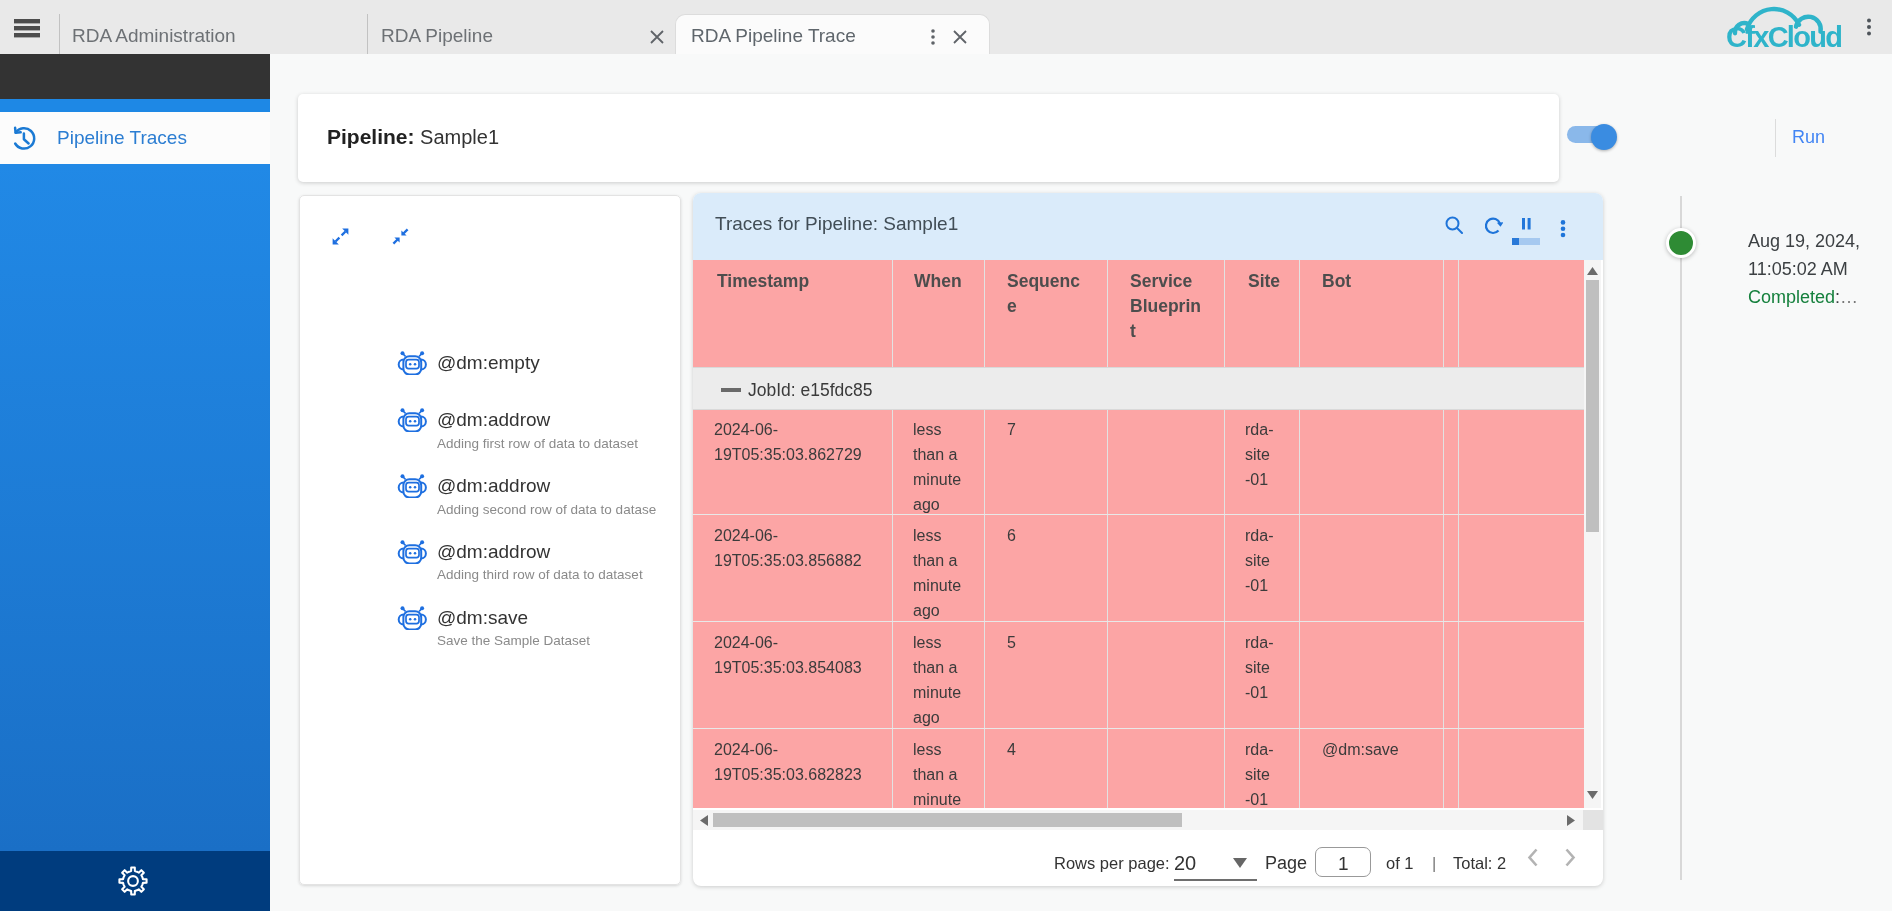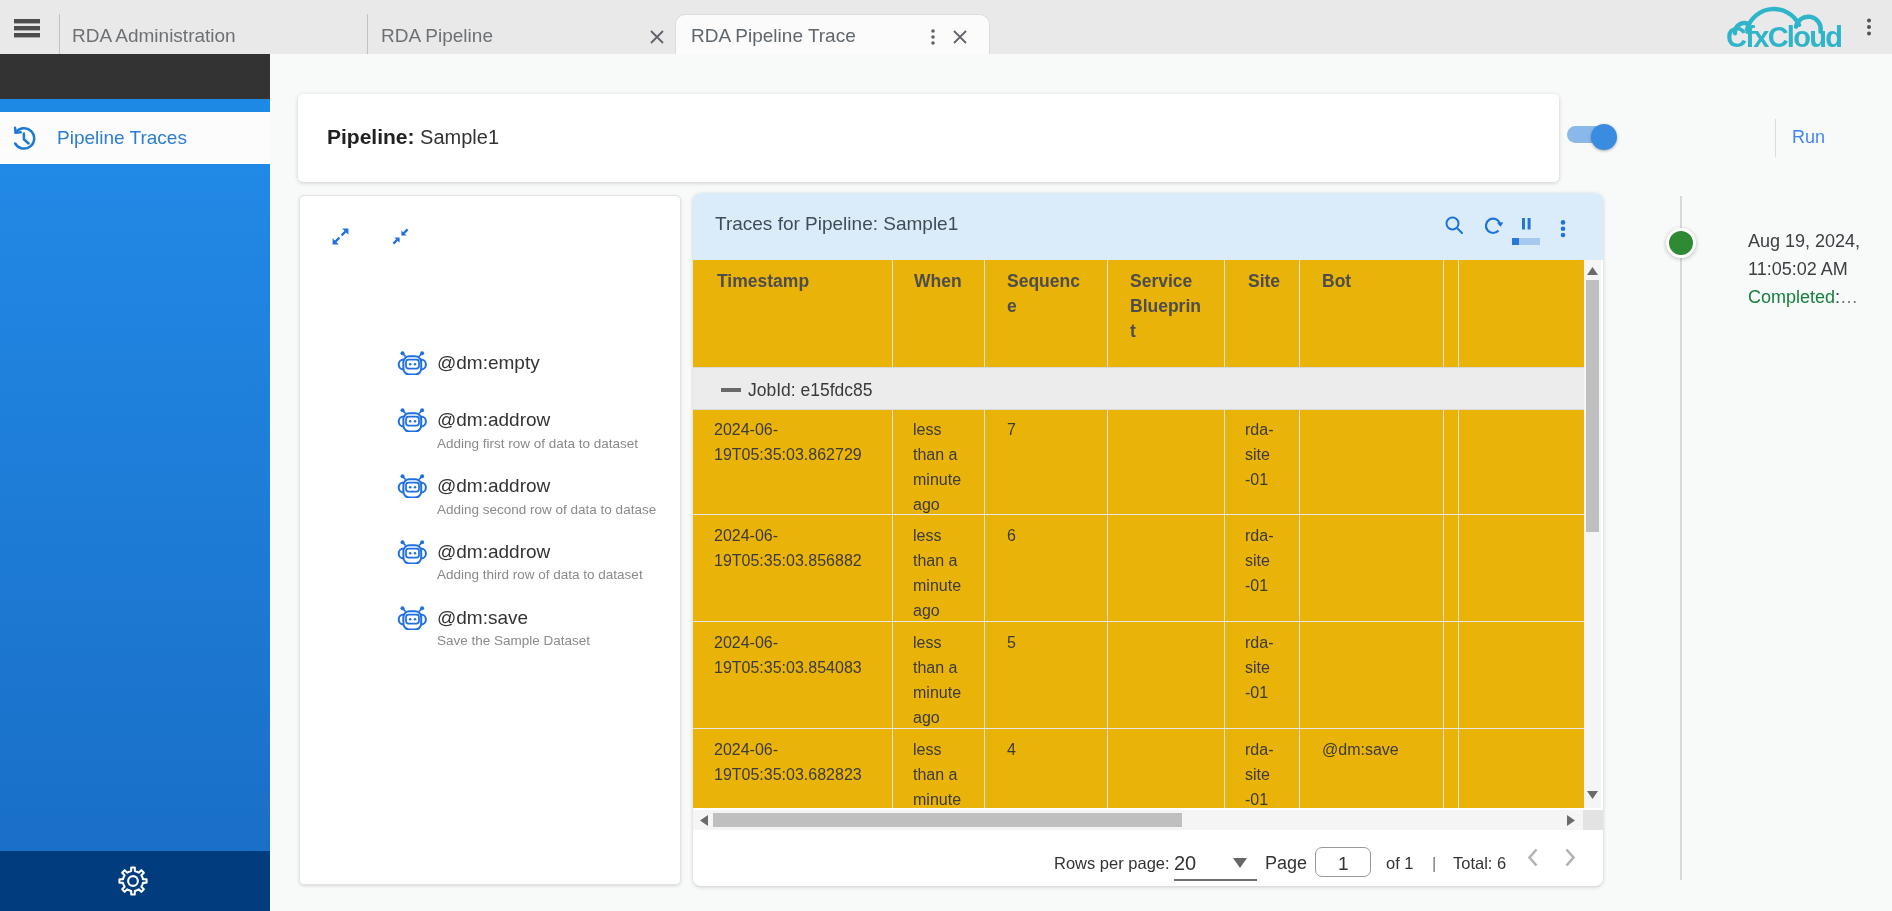--- a/index.html
+++ b/index.html
@@ -45,21 +45,21 @@
   #sel-row { position:absolute; left:11px; top:71px; width:362px; height:65px; background:#e2effc; }
   #sel-caret { position:absolute; left:20px; top:36px; width:0; height:0; border-left:8px solid transparent; border-right:8px solid transparent; border-top:10px solid #424242; }
   #sel-txt { position:absolute; left:92px; top:0; height:65px; line-height:66px; font-size:20px; color:#2e7cd6; }
   .trow-title { position:absolute; font-size:19px; color:#333; white-space:nowrap; }
   .trow-sub { position:absolute; font-size:13.5px; color:#8a8a8a; white-space:nowrap; }
 
   
   #tbl-head { position:absolute; left:0; top:0; width:910px; height:67px; background:#daebfa; border-radius:8px 8px 0 0; }
   #tbl-head-title { position:absolute; left:22px; top:0; height:67px; line-height:62px; font-size:19px; color:#414d56; }
   
-  #grid { position:absolute; left:0; top:67px; width:891px; height:548px; overflow:hidden; background:#eab308; }
+  #grid { position:absolute; left:0; top:67px; width:891px; height:548px; overflow:hidden; background:#fca5a5; }
   .vline { position:absolute; top:0; width:1px; height:548px; background:#e2e2e2; }
   .cell { position:absolute; font-size:16px; color:#3b3b3b; line-height:25px; }
   .hcell { position:absolute; font-size:17.5px; font-weight:bold; color:#4d4d4d; line-height:25px; }
   #grouprow { position:absolute; left:0; top:107px; width:891px; height:43px; background:#ececec; border-top:1px solid #d9d9d9; border-bottom:1px solid #d9d9d9; }
   .rowline { position:absolute; left:0; width:891px; height:1px; background:#e8e8e8; }
 
   
   #vsb { position:absolute; left:891px; top:67px; width:17px; height:548px; background:#f5f5f5; }
   #vsb-thumb { position:absolute; left:2px; top:20px; width:13px; height:252px; background:#bfbfbf; }
   #hsb { position:absolute; left:0; top:617px; width:890px; height:20px; background:#f5f5f5; }
@@ -303,21 +303,21 @@
     <div class="pag-item" style="left:481px;font-size:20px">20</div>
     <div class="abs" style="left:481px;top:49px;width:83px;height:2px;background:#6e6e6e"></div>
     <svg class="abs" style="left:540px;top:28px" width="14" height="10" viewBox="0 0 14 10">
         <polygon points="0,0 14,0 7,10" fill="#666"></polygon>
       </svg>
     <div class="pag-item" style="left:572px;font-size:18px">Page</div>
     <div class="abs" style="left:622px;top:17px;width:56px;height:30px;border:1px solid #999;border-radius:7px;background:#fff"></div>
     <div class="pag-item" style="left:645px;font-size:19px">1</div>
     <div class="pag-item" style="left:693px">of 1</div>
     <div class="pag-item" style="left:739px;color:#777">|</div>
-    <div class="pag-item" style="left:760px">Total: 6</div>
+    <div class="pag-item" style="left:760px">Total: 2</div>
     <svg class="abs" style="left:834px;top:18px" width="11" height="19" viewBox="0 0 11 19">
         <path d="M9.5 1.5 L2.5 9.5 L9.5 17.5" fill="none" stroke="#b3b3b3" stroke-width="2.6"></path>
       </svg>
     <svg class="abs" style="left:872px;top:18px" width="11" height="19" viewBox="0 0 11 19">
         <path d="M1.5 1.5 L8.5 9.5 L1.5 17.5" fill="none" stroke="#b3b3b3" stroke-width="2.6"></path>
       </svg>
   </div>
 </div>
 
 <div id="tl-line"></div>

